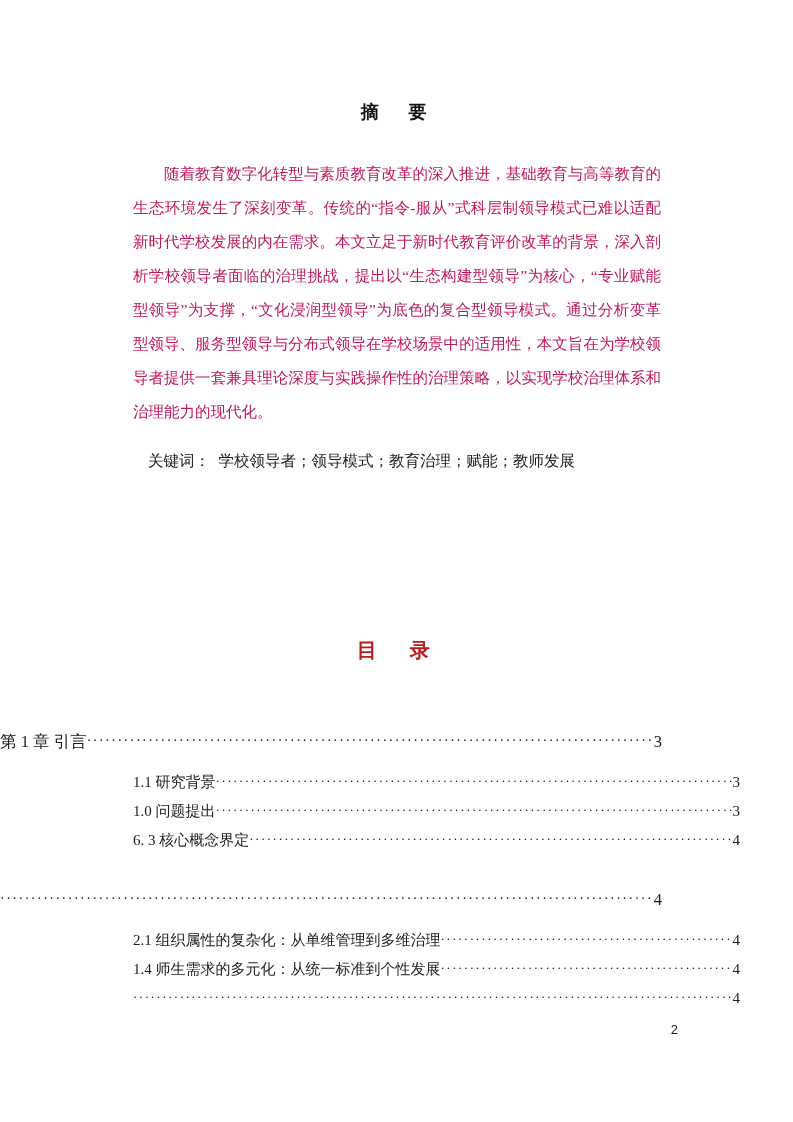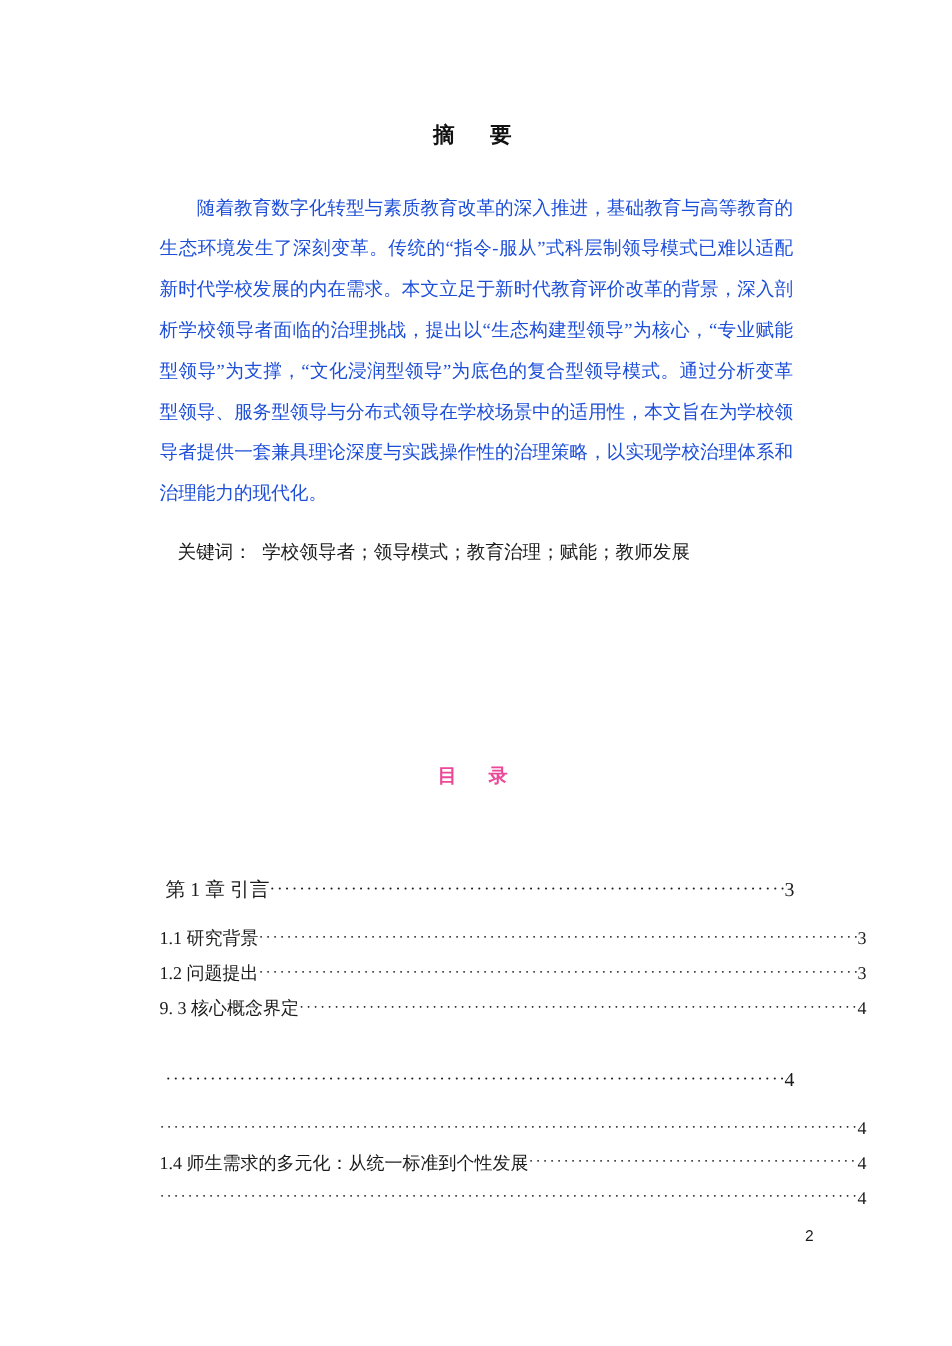--- a/index.html
+++ b/index.html
@@ -42,21 +42,21 @@
   .abstract-body {
     position: absolute;
     left: 133px;
     top: 157px;
     width: 528px;
     font-size: 15.5px;
     line-height: 34px;
     text-align: justify;
     text-align-last: left;
     text-justify: inter-ideograph;
-    color: #1d4ed8;
+    color: #be185d;
   }
   .abstract-body p {
     margin: 0;
     text-indent: 2em;
   }
 
   .keywords-line {
     position: absolute;
     left: 148px;
     top: 446px;
@@ -70,24 +70,24 @@
     margin-right: 0.55em;
   }
 
   
   .toc-heading {
     position: absolute;
     left: 0;
     top: 637px;
     width: 793px;
     text-align: center;
-    font-size: 16px;
+    font-size: 20px;
     font-weight: bold;
     letter-spacing: 0.32em;
-    color: #ec4899;
+    color: #b91c1c;
     font-family: Liberation Mono, monospace;
   }
 
   .toc {
     position: absolute;
     left: 0;
     top: 726px;
     width: 793px;
   }
 
@@ -107,36 +107,35 @@
     margin: 0 0px;
     letter-spacing: 1.5px;
   }
   .toc-row .t-page {
     flex: 0 0 auto;
     padding-left: 0px;
   }
 
   
   .toc-row.level1 {
-    margin-left: 138px;
     margin-right: 131px;
     font-size: 16.5px;
     height: 31px;
     line-height: 31px;
   }
   .toc-row.level1 .t-leader {
     font-size: 14px;
     position: relative;
     top: -2px;
   }
 
   
   .toc-row.level2 {
     margin-left: 133px;
-    margin-right: 71px;
+    margin-right: 53px;
     font-size: 15px;
     height: 29px;
     line-height: 29px;
     text-align: center;
   }
   .toc-row.level2 .t-leader {
     font-size: 13px;
     position: relative;
     top: -2px;
   }
@@ -182,36 +181,37 @@
         <span class="t-leader">····························································································································</span>
         <span class="t-page">3</span>
       </div>
       <div class="toc-gap-small"></div>
       <div class="toc-row level2">
         <span class="t-text">1.1  研究背景</span>
         <span class="t-leader">····························································································································</span>
         <span class="t-page">3</span>
       </div>
       <div class="toc-row level2">
-        <span class="t-text">1.2  问题提出</span>
+        <span class="t-text">1.0  问题提出</span>
         <span class="t-leader">····························································································································</span>
         <span class="t-page">3</span>
       </div>
       <div class="toc-row level2">
-        <span class="t-text">9. 3 核心概念界定</span>
+        <span class="t-text">6. 3 核心概念界定</span>
         <span class="t-leader">····························································································································</span>
         <span class="t-page">4</span>
       </div>
       <div class="toc-gap"></div>
       <div class="toc-row level1">
         <span class="t-leader">····························································································································</span>
         <span class="t-page">4</span>
       </div>
       <div class="toc-gap-small"></div>
       <div class="toc-row level2">
+        <span class="t-text">2.1  组织属性的复杂化：从单维管理到多维治理</span>
         <span class="t-leader">····························································································································</span>
         <span class="t-page">4</span>
       </div>
       <div class="toc-row level2">
         <span class="t-text">1.4 师生需求的多元化：从统一标准到个性发展 </span>
         <span class="t-leader">····························································································································</span>
         <span class="t-page">4</span>
       </div>
       <div class="toc-row level2">
         <span class="t-leader">····························································································································</span>

